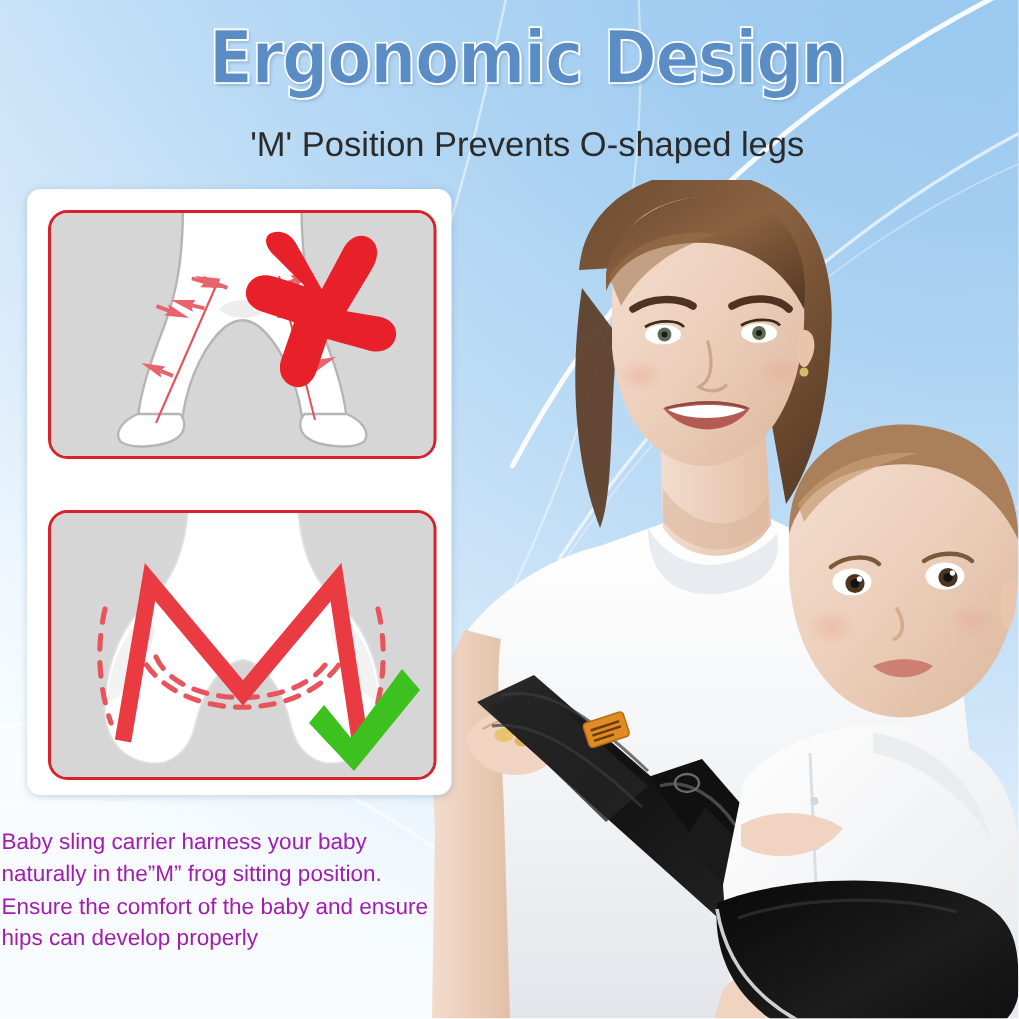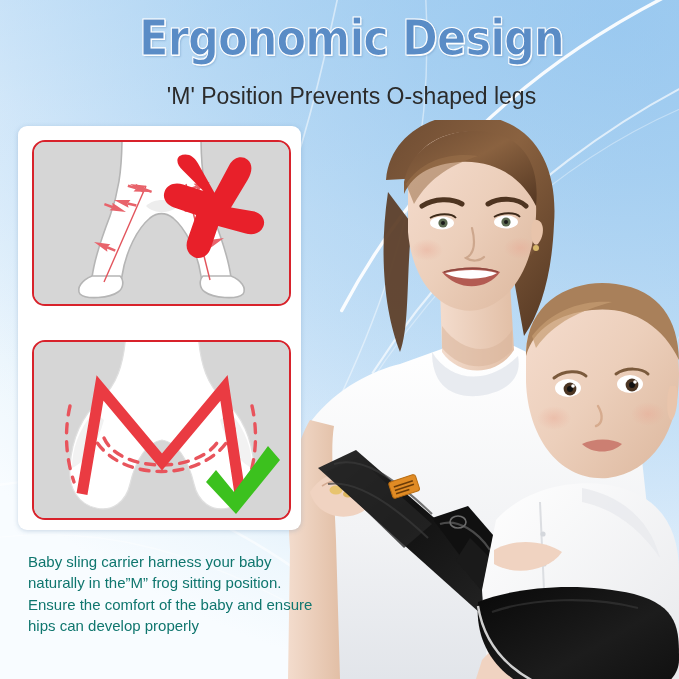--- a/index.html
+++ b/index.html
@@ -54,22 +54,22 @@
     position:absolute;left:14px;width:255px;
     border:2.2px solid #d8222b;border-radius:13px;
     background:#d6d6d6;overflow:hidden;
   }
   .panel-bad{top:14px;height:162px;}
   .panel-good{top:214px;height:176px;}
   .panel svg{display:block;width:100%;height:100%;}
 
   
   .body-copy{
-    position:absolute;left:28px;top:551px;width:288px;
-    font-size:15px;line-height:1.42;color:#0f766e;
+    position:absolute;left:1px;top:551px;width:288px;
+    font-size:15px;line-height:1.42;color:#a21caf;
     font-family:"Liberation Sans", sans-serif;
   }
 </style>
 </head>
 <body>
 
 <div id="stage">
 
   <div class="bg"></div>
   <div class="bg-tint"></div>

